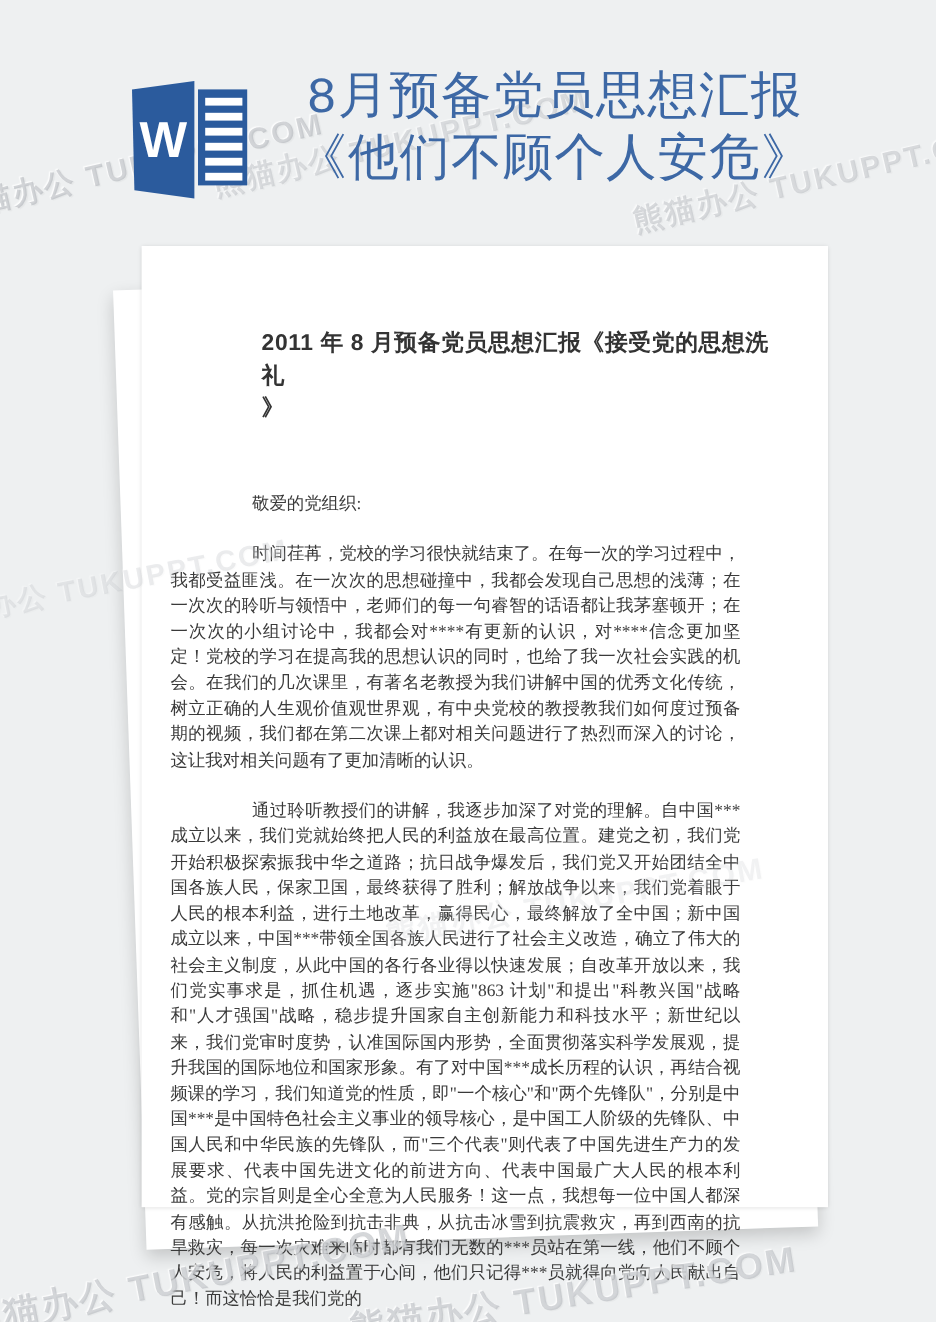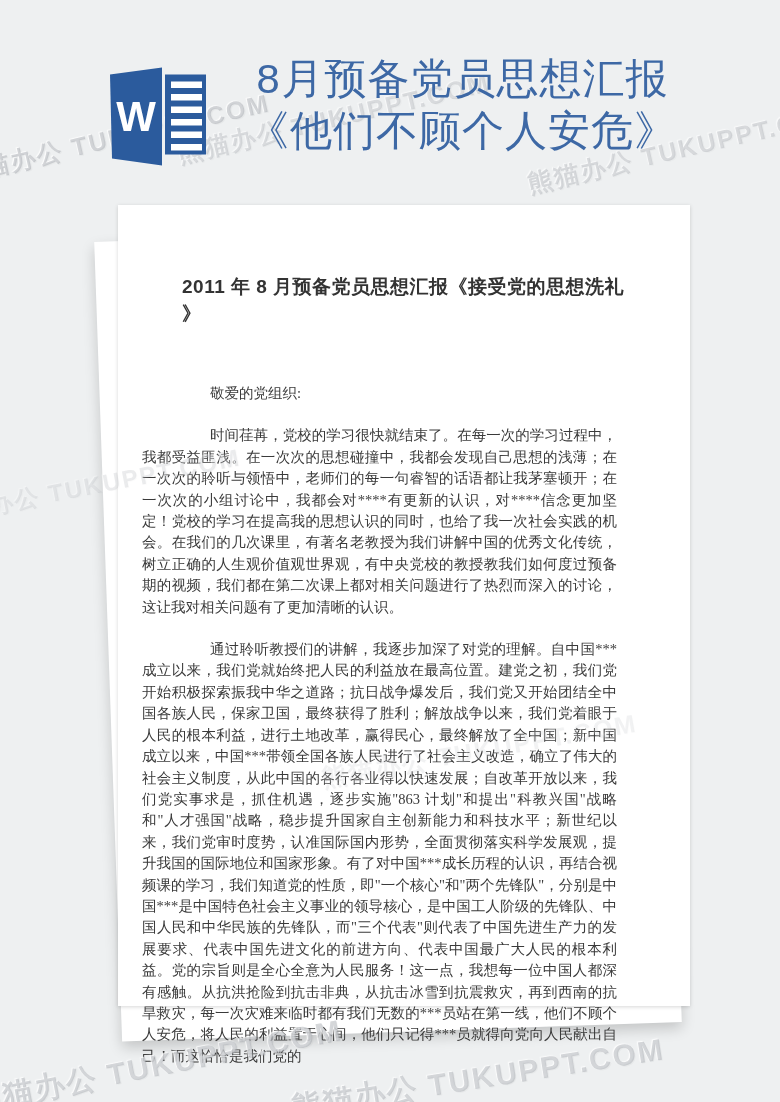--- a/index.html
+++ b/index.html
@@ -50,21 +50,21 @@
     left:108px;top:232px;width:560px;height:800px;z-index:1;
     transform:rotate(-2deg);
     box-shadow:0 6px 14px rgba(0,0,0,.18);
   }
   .page.main{
     left:118px;top:205px;width:572px;height:801px;z-index:2;
     box-shadow:0 1px 4px rgba(0,0,0,.16);
   }
   
   .doc-title{
-    margin:68px 40px 0 64px;
+    margin:68px 40px 0 100px;
     font-size:19px;line-height:27px;font-weight:700;
     font-family:"Liberation Sans","DejaVu Sans",sans-serif;
     color:var(--doc_title);letter-spacing:.5px;
   }
   .doc-body{margin:56px 73px 0 24px;}
   .doc-body p{
     font-size:14.5px;line-height:21.4px;text-align:justify;
     text-indent:68px;color:var(--text);
   }
   .doc-body p.salutation{margin-bottom:21px;}

